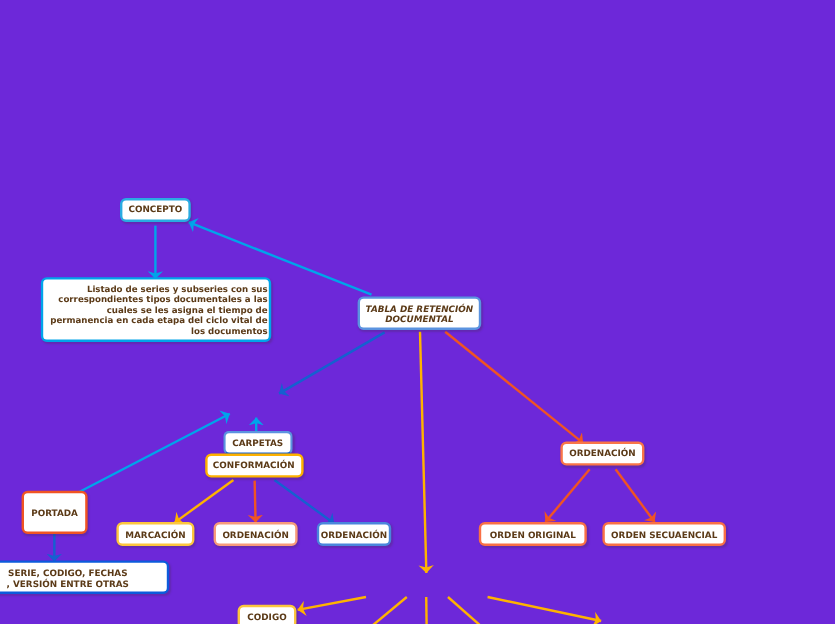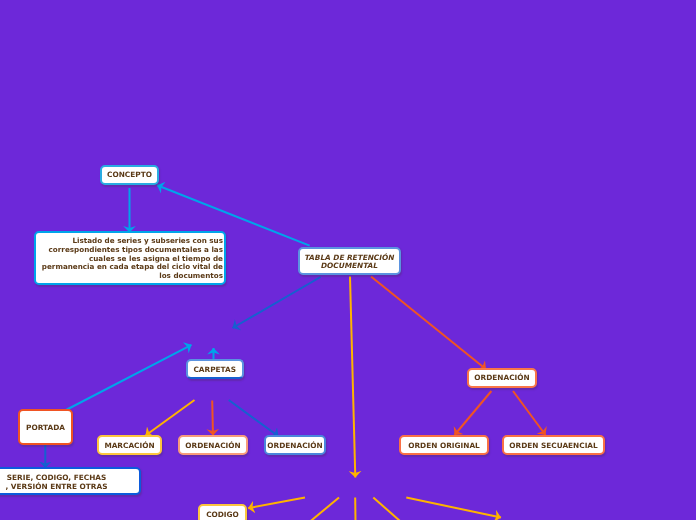--- a/index.html
+++ b/index.html
@@ -83,20 +83,21 @@
       <path d="M339,497.5 L310.7,521" stroke="#ffb300" stroke-width="2" fill="none"></path>
       <path d="M355.2,497.5 L355.5,521" stroke="#ffb300" stroke-width="2" fill="none"></path>
       <path d="M373.3,497.5 L400,521" stroke="#ffb300" stroke-width="2" fill="none"></path>
       <path d="M406.3,497.5 L501,517.5" stroke="#ffb300" stroke-width="2" fill="none" marker-end="url(#ah-amber)"></path>
     </svg>
 <div class="node" style="left: 100px; top: 164.5px; width: 59px; height: 20px; border-color: rgb(41, 171, 226); font-size: 7.35px;"><span>CONCEPTO</span></div>
     <div class="node left" style="left: 34px; top: 231px; width: 192px; height: 54px; border-color: rgb(0, 164, 234); font-size: 7.2px; line-height: 1.22; padding: 0px 1px 0px 5px; justify-content: flex-start;"><span>Listado de series y subseries con sus correspondientes tipos documentales a las cuales se les asigna el tiempo de permanencia en cada etapa del ciclo vital de los documentos</span></div>
     <div class="node" style="left: 298px; top: 247px; width: 103px; height: 27.5px; border-color: rgb(91, 147, 224); font-size: 7.35px; line-height: 1.17;"><span style="top: 1.5px; font-style: italic;">TABLA DE RETENCIÓN DOCUMENTAL</span></div>
     <div class="node" style="left: 185.5px; top: 327.2px; width: 58.5px; height: 20.3px; border-color: rgb(91, 147, 224) rgb(91, 147, 224) rgb(21, 96, 208); font-size: 7.35px; margin-top: 32px;"><span>CARPETAS</span></div>
     <div class="node" style="left: 467px; top: 367.5px; width: 70px; height: 20px; border-color: rgb(249, 118, 72); font-size: 7.35px;"><span>ORDENACIÓN</span></div>
+    <div class="node" style="left: 170.5px; top: 377.5px; width: 82px; height: 20px; border-color: rgb(253, 177, 0); font-size: 7.35px;"><span>CONFORMACIÓN</span></div>
     <div class="node" style="left: 18px; top: 409px; width: 55px; height: 36px; border-color: rgb(240, 84, 35); font-size: 7.35px;"><span>PORTADA</span></div>
     <div class="node" style="left: 97px; top: 435px; width: 65px; height: 20px; border-color: rgb(252, 198, 62); font-size: 7.35px;"><span>MARCACIÓN</span></div>
     <div class="node" style="left: 178px; top: 435px; width: 70px; height: 20px; border-color: rgb(247, 155, 123); font-size: 7.35px;"><span>ORDENACIÓN</span></div>
     <div class="node" style="left: 264px; top: 435px; width: 62px; height: 20px; border-color: rgb(74, 134, 220); font-size: 7.35px;"><span>ORDENACIÓN</span></div>
     <div class="node" style="left: 399px; top: 435px; width: 90px; height: 20px; border-color: rgb(249, 112, 70); font-size: 7.35px;"><span>ORDEN ORIGINAL</span></div>
     <div class="node" style="left: 502px; top: 435px; width: 103px; height: 20px; border-color: rgb(249, 112, 70); font-size: 7.35px; text-align: right;"><span>ORDEN SECUAENCIAL</span></div>
     <div class="node" style="left: -40px; top: 467px; width: 181px; height: 28px; border-color: rgb(12, 91, 220); font-size: 7.35px; line-height: 1.18;"><span style="top: 1.5px; padding-left: 12px;">SERIE, CODIGO, FECHAS
 , VERSIÓN ENTRE OTRAS</span></div>
     <div class="node" style="left: 198px; top: 504px; width: 49px; height: 20px; border-color: rgb(252, 198, 62); font-size: 7.35px;"><span>CODIGO</span></div>
   </div>

